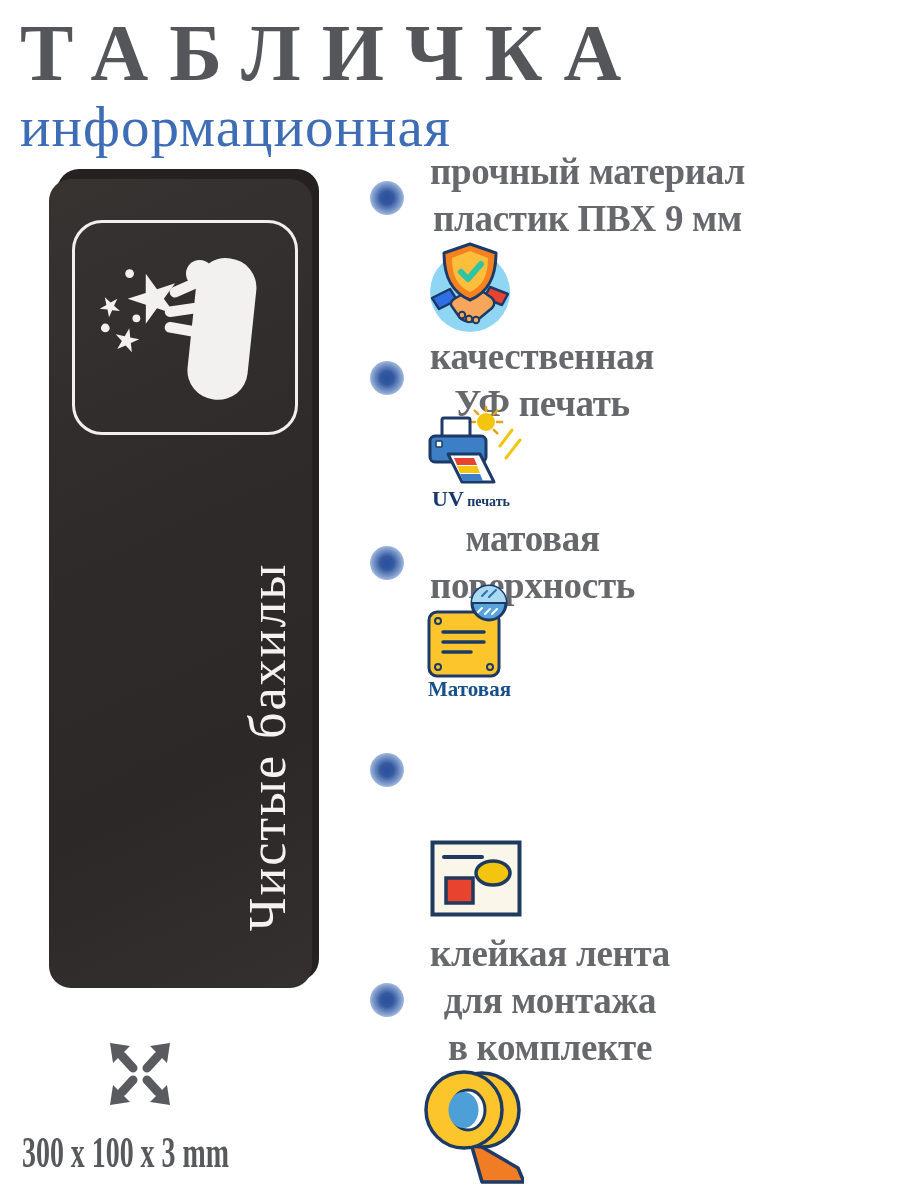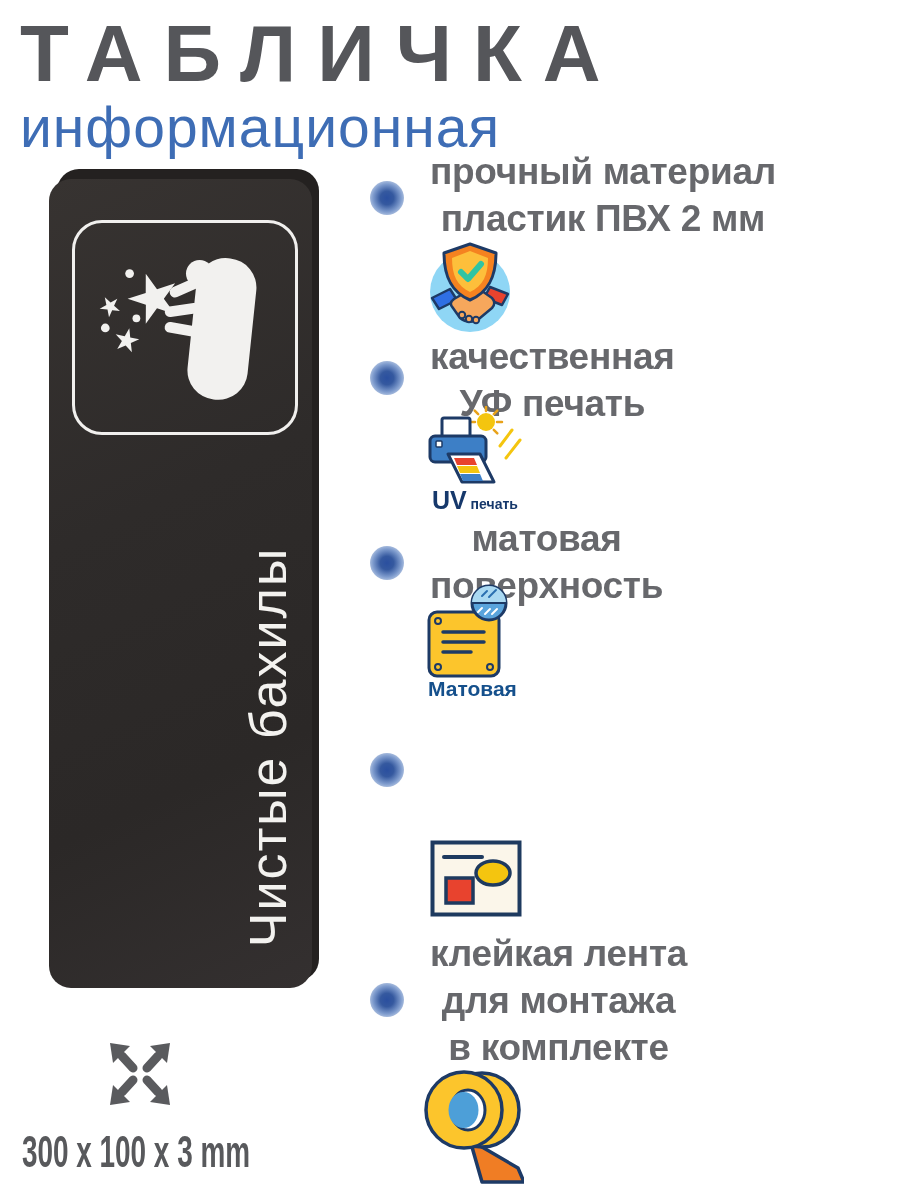--- a/index.html
+++ b/index.html
@@ -1,17 +1,17 @@
 <!DOCTYPE html>
 <html><head>
 <meta charset="utf-8">
 <style>
   html,body{margin:0;padding:0;background:#ffffff;}
   .stage{position:relative;width:900px;height:1200px;background:#ffffff;overflow:hidden;
-         font-family:Liberation Sans, sans-serif;}
+         font-family:Liberation Serif, serif;}
   .abs{position:absolute;}
 
   
   .title{left:20px;top:8px;font-size:80px;font-weight:700;letter-spacing:21px;
          color:#55565a;white-space:nowrap;}
   .subtitle{left:20px;top:94px;font-size:57px;font-weight:400;letter-spacing:1px;
             color:#3e6db5;white-space:nowrap;}
 
   
   .sign-back{left:57px;top:169px;width:262px;height:812px;border-radius:22px;background:#242120;}
@@ -21,21 +21,21 @@
   .vtext{left:-11px;top:538px;width:460px;height:60px;line-height:60px;text-align:center;
          transform:rotate(-90deg);font-size:52px;letter-spacing:2px;color:#f3f2ef;white-space:nowrap;}
 
   
   .feat-line{font-size:37px;line-height:47px;font-weight:700;letter-spacing:-0.3px;
              color:#67686c;white-space:nowrap;text-align:center;}
   .dot{width:34px;height:34px;border-radius:50%;
        background:radial-gradient(circle at 50% 50%, #2a4f9f 0%, #35599f 28%, #7e9bcd 58%, #c7d5ea 82%, rgba(255,255,255,0) 100%);}
   .icon-label{font-weight:700;color:#15508c;font-size:21px;white-space:nowrap;}
   .uv-label{color:#16386b;white-space:nowrap;}
-  .uv-label .big{font-size:25px;font-weight:700;}
+  .uv-label .big{font-size:22px;font-weight:700;}
   .uv-label .small{font-size:14px;font-weight:700;}
 
   
   .dims{left:22px;top:1126px;font-size:45px;font-weight:700;color:#58595c;
         transform:scaleX(0.62);transform-origin:left top;white-space:nowrap;}
 </style>
 </head>
 <body>
 
 <div class="stage">
@@ -61,21 +61,21 @@
           <circle cx="31" cy="108" r="4.5"></circle>
         </g>
       </svg>
     </div>
     <div class="abs vtext">Чистые бахилы</div>
   </div>
 
   <div class="abs dot" style="left:370px;top:181px;"></div>
   <div class="abs" style="left:430px;top:148px;">
     <div class="feat-line">прочный материал</div>
-    <div class="feat-line">пластик ПВХ 2 мм</div>
+    <div class="feat-line">пластик ПВХ 9 мм</div>
   </div>
   <svg class="abs" style="left:426px;top:242px;" width="86" height="90" viewBox="0 0 86 90">
     <circle cx="44" cy="50" r="40" fill="#8fd6f5"></circle>
     <polygon points="6,56 24,47 31,58 13,67" fill="#2f6fe4" stroke="#1d3a66" stroke-width="2.5" stroke-linejoin="round"></polygon>
     <polygon points="82,52 64,45 58,56 76,63" fill="#e8432e" stroke="#1d3a66" stroke-width="2.5" stroke-linejoin="round"></polygon>
     <path d="M28,57 L42,49 C46,46 52,46 56,49 L66,56 C69,59 69,63 66,66 L54,76 C48,81 40,81 34,76 L27,66 C24,63 24,60 28,57 Z" fill="#f6a75c" stroke="#1d3a66" stroke-width="2.5" stroke-linejoin="round"></path>
     <circle cx="36" cy="73" r="3.2" fill="#f6a75c" stroke="#1d3a66" stroke-width="2"></circle>
     <circle cx="43" cy="77" r="3.2" fill="#f6a75c" stroke="#1d3a66" stroke-width="2"></circle>
     <circle cx="50" cy="78" r="3.2" fill="#f6a75c" stroke="#1d3a66" stroke-width="2"></circle>
     <path d="M44,2 L70,11 C70,34 63,50 44,58 C25,50 18,34 18,11 Z" fill="#f58220" stroke="#1d3a66" stroke-width="3" stroke-linejoin="round"></path>

